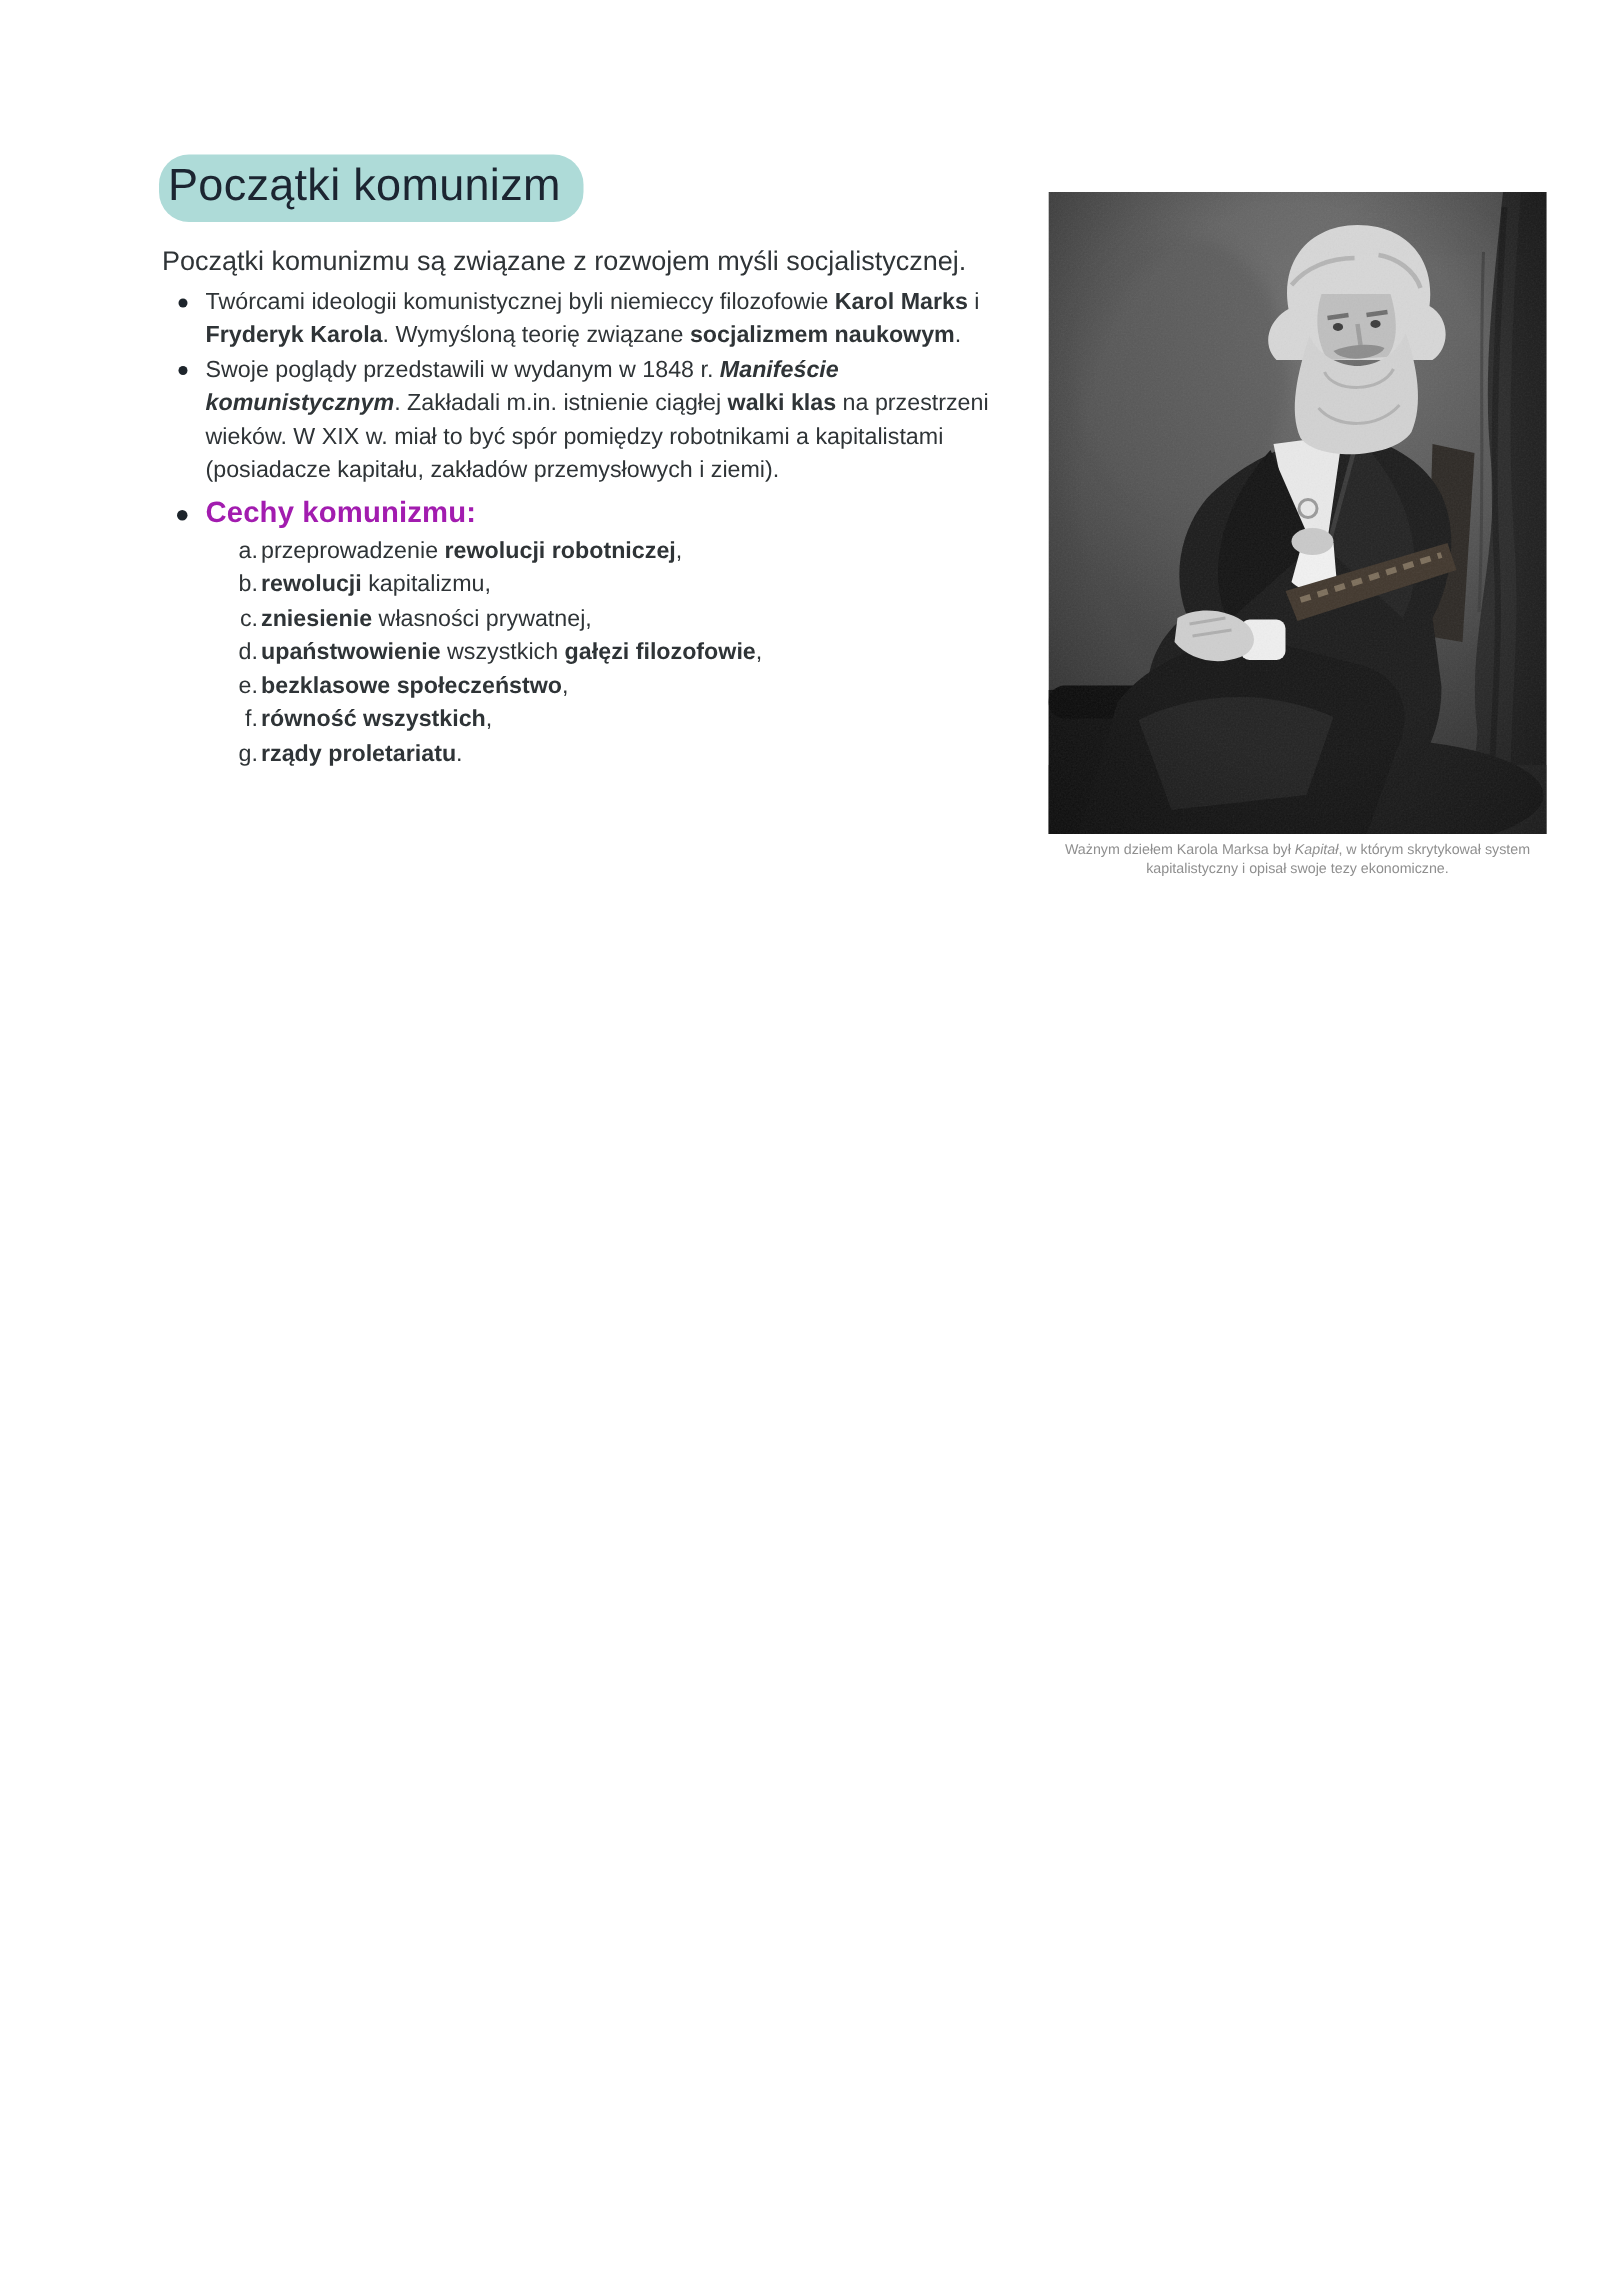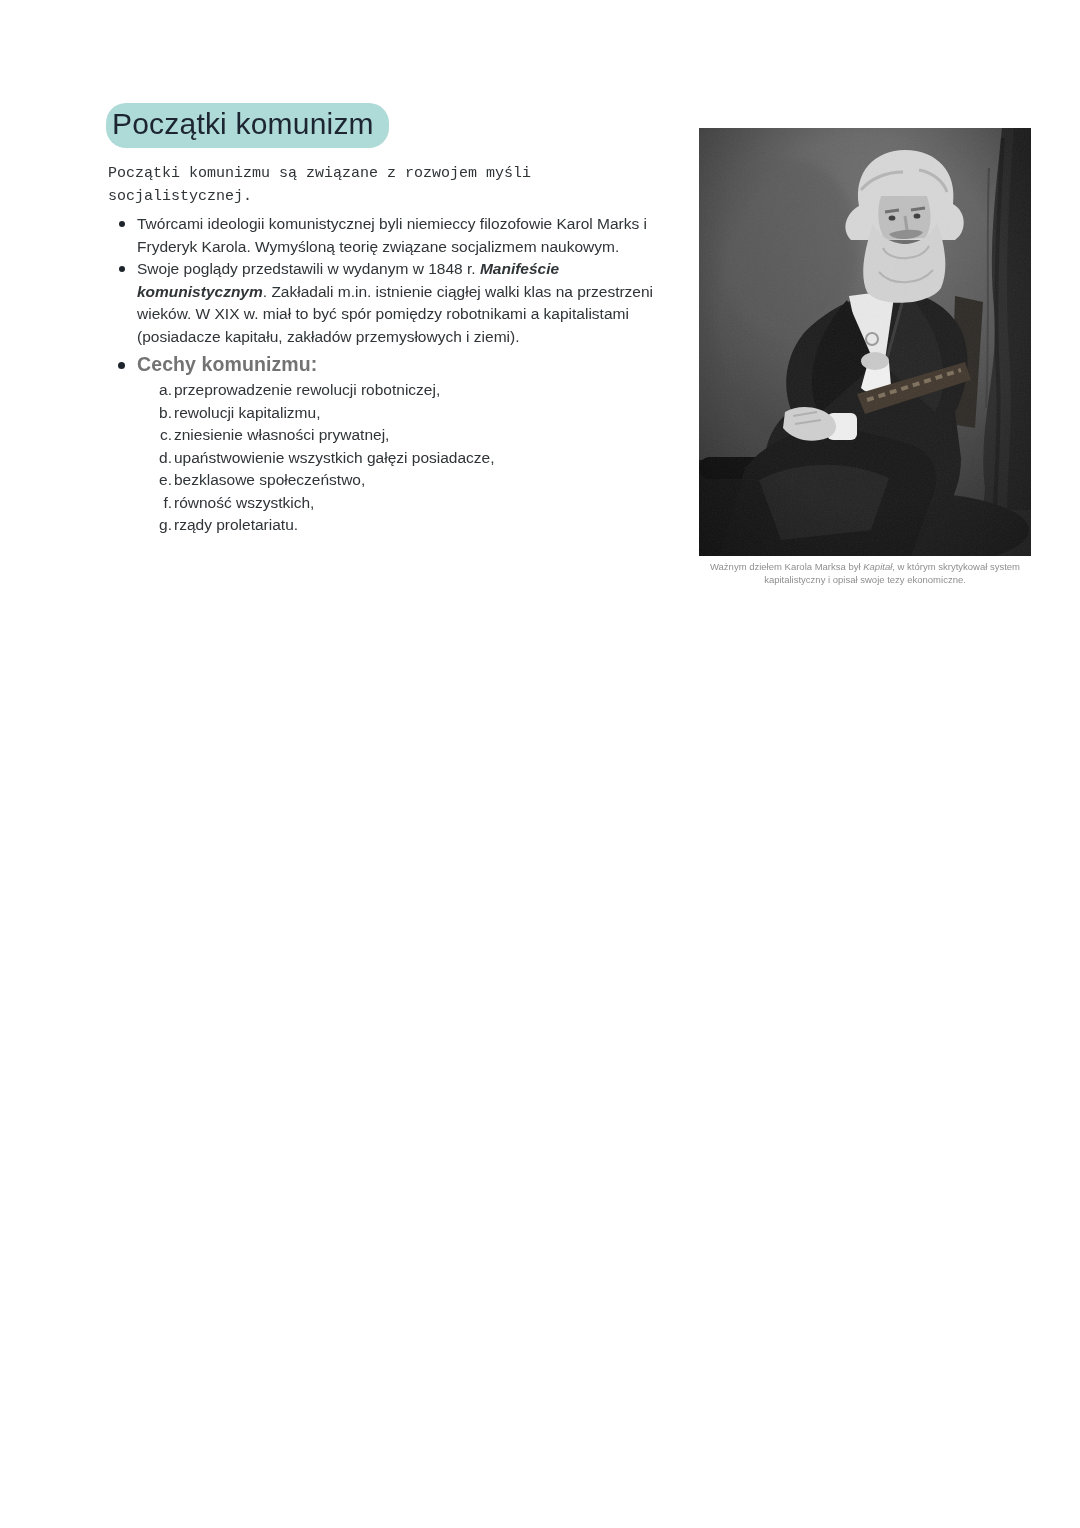--- a/index.html
+++ b/index.html
@@ -28,23 +28,22 @@
   }
   .hl {
     display: inline-block;
     background: #aedbd8;
     border-radius: 20px;
     padding: 1px 15px 4px 6px;
     margin-left: -2px;
   }
   .intro {
     margin: 0 0 5px 0;
-    font-size: 15px;
+    font-size: 18px;
     line-height: 22.5px;
-    font-family: Liberation Mono, monospace;
   }
   ul.bullets { list-style: none; margin: 0; padding: 0; }
   ul.bullets > li {
     position: relative;
     padding-left: 29px;
     font-size: 15.5px;
     line-height: 22.5px;
   }
   .dot {
     position: absolute;
@@ -54,36 +53,36 @@
     height: 6px;
     border-radius: 50%;
     background: #1d242b;
   }
   li.features-li { margin-top: 3px; }
   li.features-li > .dot { top: 11px; width: 7px; height: 7px; left: 10px; }
   .features-heading {
     font-size: 19.5px;
     font-weight: 700;
     line-height: 27px;
-    color: #737373;
+    color: #a21caf;
     letter-spacing: 0.1px;
   }
   ol.features { list-style: none; margin: 1px 0 0 0; padding: 0 0 0 7px; }
   ol.features > li {
     display: flex;
     font-size: 15.5px;
     line-height: 22.5px;
   }
   .marker {
     flex: none;
     width: 28px;
     text-align: right;
     margin-right: 2px;
   }
-  .run-b { font-weight: 400; }
+  .run-b { font-weight: 700; }
   .run-i { font-style: italic; }
   .run-bi { font-weight: 700; font-style: italic; }
   figure.photo-fig {
     position: absolute;
     left: 699px;
     top: 128px;
     width: 332px;
     margin: 0;
   }
   .photo-frame { width: 332px; height: 428px; line-height: 0; }
@@ -126,21 +125,21 @@
           <li>
             <span class="marker">b.</span>
             <span><span class="run-b">rewolucji</span><span> kapitalizmu,</span></span>
           </li>
           <li>
             <span class="marker">c.</span>
             <span><span class="run-b">zniesienie</span><span> własności prywatnej,</span></span>
           </li>
           <li>
             <span class="marker">d.</span>
-            <span><span class="run-b">upaństwowienie</span><span> wszystkich </span><span class="run-b">gałęzi posiadacze</span><span>,</span></span>
+            <span><span class="run-b">upaństwowienie</span><span> wszystkich </span><span class="run-b">gałęzi filozofowie</span><span>,</span></span>
           </li>
           <li>
             <span class="marker">e.</span>
             <span><span class="run-b">bezklasowe społeczeństwo</span><span>,</span></span>
           </li>
           <li>
             <span class="marker">f.</span>
             <span><span class="run-b">równość wszystkich</span><span>,</span></span>
           </li>
           <li>

